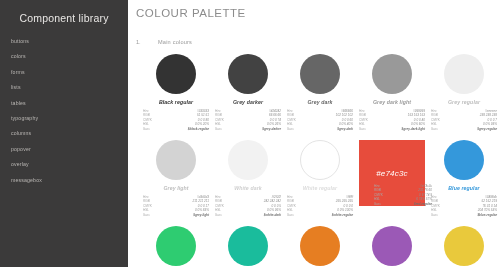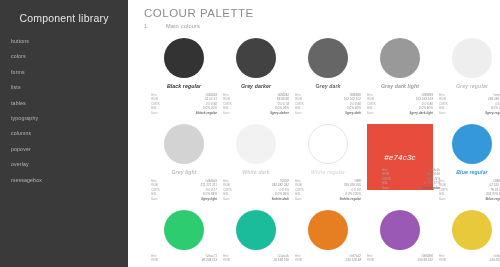--- a/index.html
+++ b/index.html
@@ -2,21 +2,21 @@
 <html><head>
 <meta charset="utf-8">
 <style>
   * { box-sizing: border-box; margin: 0; padding: 0; }
   html, body {
     width: 500px; height: 267px;
     font-family: "Liberation Sans", sans-serif;
     background: #ffffff;
     overflow: hidden;
   }
-  .app { display: flex; width: 500px; height: 267px; gap: 8px; }
+  .app { display: flex; width: 500px; height: 267px; }
 
   
   .sidebar {
     width: 128px; height: 267px;
     background: #3b3a3a;
     flex: 0 0 128px;
     padding-top: 8px;
   }
   .sidebar-title {
     color: #e8e6e4;
@@ -41,21 +41,21 @@
     height: 267px;
     background: #fff;
     padding: 7px 0 0 8px;
     position: relative;
   }
   .page-title {
     font-size: 11.5px;
     color: #8c8c8c;
     font-weight: 400;
     letter-spacing: .5px;
-    margin-bottom: 4px;
+    margin-bottom: 20px;
   }
   .section-head {
     display: flex;
     font-size: 5.6px;
     color: #9a9a9a;
     margin-bottom: 9px;
   }
   .section-num { width: 22px; }
   .section-label { letter-spacing: .2px; }
 

